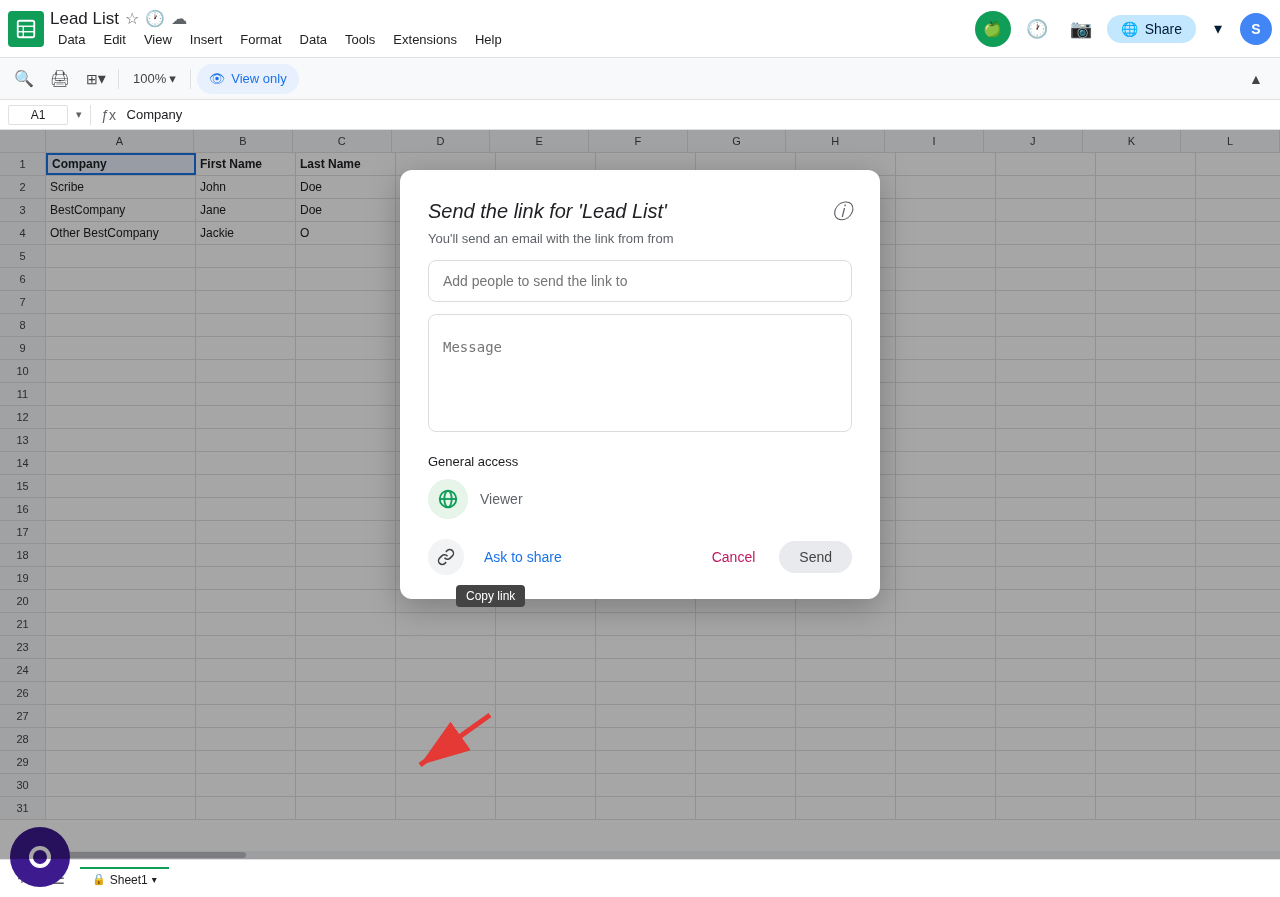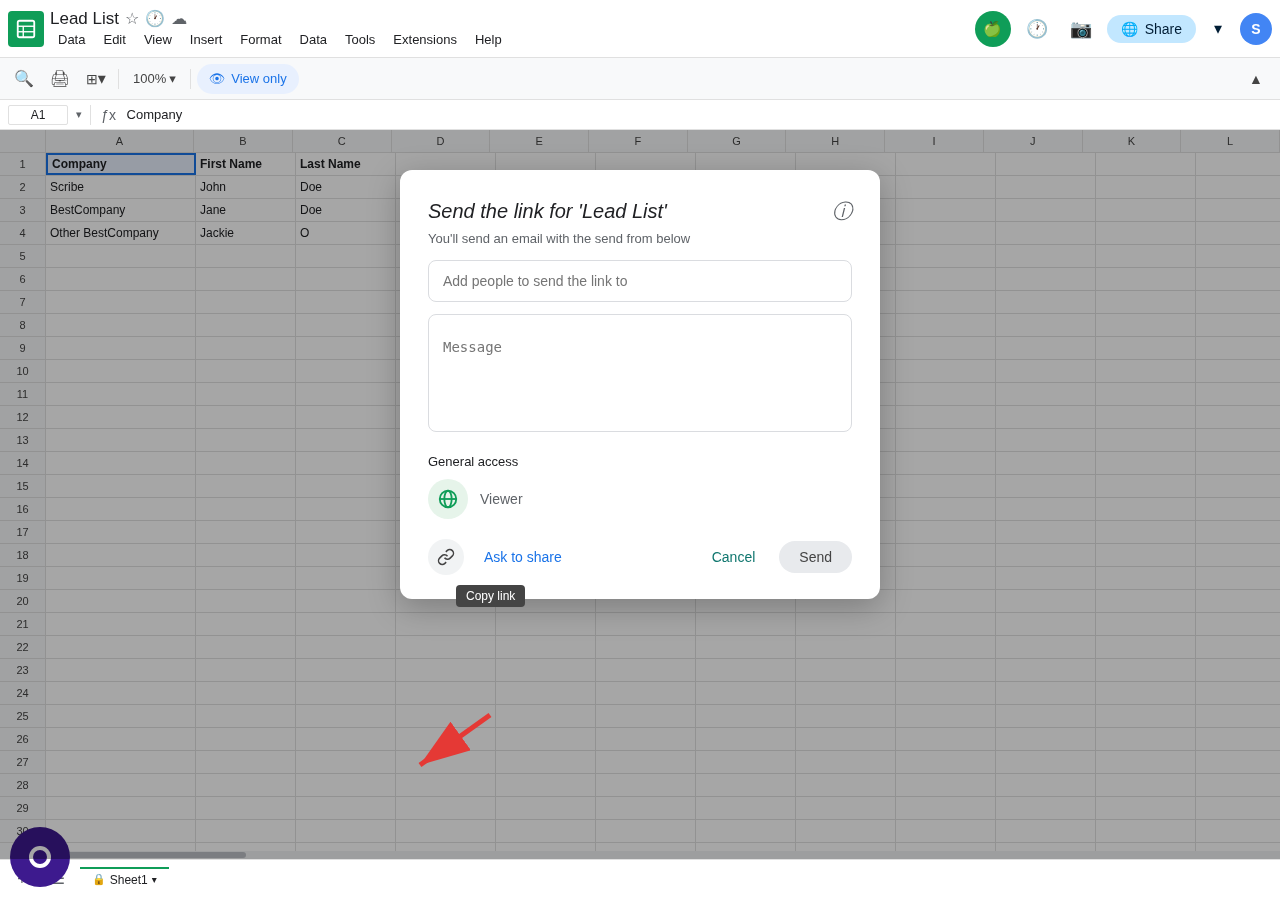--- a/index.html
+++ b/index.html
@@ -222,21 +222,21 @@
       width: 36px; height: 36px; border-radius: 50%; background: #f1f3f4;
       display: flex; align-items: center; justify-content: center;
       cursor: pointer; color: #444; font-size: 16px; flex-shrink: 0;
     }
     #ask-to-share-btn {
       font-size: 14px; color: #1a73e8; font-weight: 500; cursor: pointer;
       padding: 8px 12px; border-radius: 4px;
     }
     #footer-spacer { flex: 1; }
     #cancel-btn {
-      font-size: 14px; color: #0f766e; font-weight: 500; cursor: pointer;
+      font-size: 14px; color: #be185d; font-weight: 500; cursor: pointer;
       padding: 8px 16px; border-radius: 4px;
     }
     #send-btn {
       font-size: 14px; color: #444; font-weight: 500; cursor: pointer;
       padding: 8px 20px; border-radius: 20px; background: #e8eaed;
     }
 
     
     #copy-link-tooltip {
       position: absolute;
@@ -702,66 +702,36 @@
         <div class="cell" style="width: 100px; min-width: 100px;"></div>
         <div class="cell" style="width: 100px; min-width: 100px;"></div>
         <div class="cell" style="width: 100px; min-width: 100px;"></div>
         <div class="cell" style="width: 100px; min-width: 100px;"></div>
         <div class="cell" style="width: 100px; min-width: 100px;"></div>
         <div class="cell" style="width: 100px; min-width: 100px;"></div>
         <div class="cell" style="width: 100px; min-width: 100px;"></div>
         <div class="cell" style="width: 100px; min-width: 100px;"></div>
       </div>
       <div class="grid-row">
-        <div class="row-num">22</div>
-        <div class="cell" style="width: 150px; min-width: 150px;"></div>
-        <div class="cell" style="width: 100px; min-width: 100px;"></div>
-        <div class="cell" style="width: 100px; min-width: 100px;"></div>
-        <div class="cell" style="width: 100px; min-width: 100px;"></div>
-        <div class="cell" style="width: 100px; min-width: 100px;"></div>
-        <div class="cell" style="width: 100px; min-width: 100px;"></div>
-        <div class="cell" style="width: 100px; min-width: 100px;"></div>
-        <div class="cell" style="width: 100px; min-width: 100px;"></div>
-        <div class="cell" style="width: 100px; min-width: 100px;"></div>
-        <div class="cell" style="width: 100px; min-width: 100px;"></div>
-        <div class="cell" style="width: 100px; min-width: 100px;"></div>
-        <div class="cell" style="width: 100px; min-width: 100px;"></div>
-      </div>
-      <div class="grid-row">
         <div class="row-num">23</div>
         <div class="cell" style="width: 150px; min-width: 150px;"></div>
         <div class="cell" style="width: 100px; min-width: 100px;"></div>
         <div class="cell" style="width: 100px; min-width: 100px;"></div>
         <div class="cell" style="width: 100px; min-width: 100px;"></div>
         <div class="cell" style="width: 100px; min-width: 100px;"></div>
         <div class="cell" style="width: 100px; min-width: 100px;"></div>
         <div class="cell" style="width: 100px; min-width: 100px;"></div>
         <div class="cell" style="width: 100px; min-width: 100px;"></div>
         <div class="cell" style="width: 100px; min-width: 100px;"></div>
         <div class="cell" style="width: 100px; min-width: 100px;"></div>
         <div class="cell" style="width: 100px; min-width: 100px;"></div>
         <div class="cell" style="width: 100px; min-width: 100px;"></div>
       </div>
       <div class="grid-row">
         <div class="row-num">24</div>
-        <div class="cell" style="width: 150px; min-width: 150px;"></div>
-        <div class="cell" style="width: 100px; min-width: 100px;"></div>
-        <div class="cell" style="width: 100px; min-width: 100px;"></div>
-        <div class="cell" style="width: 100px; min-width: 100px;"></div>
-        <div class="cell" style="width: 100px; min-width: 100px;"></div>
-        <div class="cell" style="width: 100px; min-width: 100px;"></div>
-        <div class="cell" style="width: 100px; min-width: 100px;"></div>
-        <div class="cell" style="width: 100px; min-width: 100px;"></div>
-        <div class="cell" style="width: 100px; min-width: 100px;"></div>
-        <div class="cell" style="width: 100px; min-width: 100px;"></div>
-        <div class="cell" style="width: 100px; min-width: 100px;"></div>
-        <div class="cell" style="width: 100px; min-width: 100px;"></div>
-      </div>
-      <div class="grid-row">
-        <div class="row-num">25</div>
         <div class="cell" style="width: 150px; min-width: 150px;"></div>
         <div class="cell" style="width: 100px; min-width: 100px;"></div>
         <div class="cell" style="width: 100px; min-width: 100px;"></div>
         <div class="cell" style="width: 100px; min-width: 100px;"></div>
         <div class="cell" style="width: 100px; min-width: 100px;"></div>
         <div class="cell" style="width: 100px; min-width: 100px;"></div>
         <div class="cell" style="width: 100px; min-width: 100px;"></div>
         <div class="cell" style="width: 100px; min-width: 100px;"></div>
         <div class="cell" style="width: 100px; min-width: 100px;"></div>
         <div class="cell" style="width: 100px; min-width: 100px;"></div>
@@ -860,21 +830,21 @@
       </div>
     </div>
 
   <div id="overlay">
 
     <div id="dialog">
       <div id="dialog-header">
         <span id="dialog-title">Send the link for 'Lead List'</span>
         <span id="help-icon">ⓘ</span>
       </div>
-      <div id="dialog-subtitle">You'll send an email with the send from below</div>
+      <div id="dialog-subtitle">You'll send an email with the link from from</div>
 
       <input id="people-input" type="text" placeholder="Add people to send the link to" style="">
 
       <textarea id="message-textarea" placeholder="Message" style=""></textarea>
 
       <div id="general-access-label">General access</div>
 
       <div id="access-row">
         <div id="globe-icon-circle">
           <svg width="22" height="22" viewBox="0 0 24 24" fill="none" stroke="#0f9d58" stroke-width="2">

